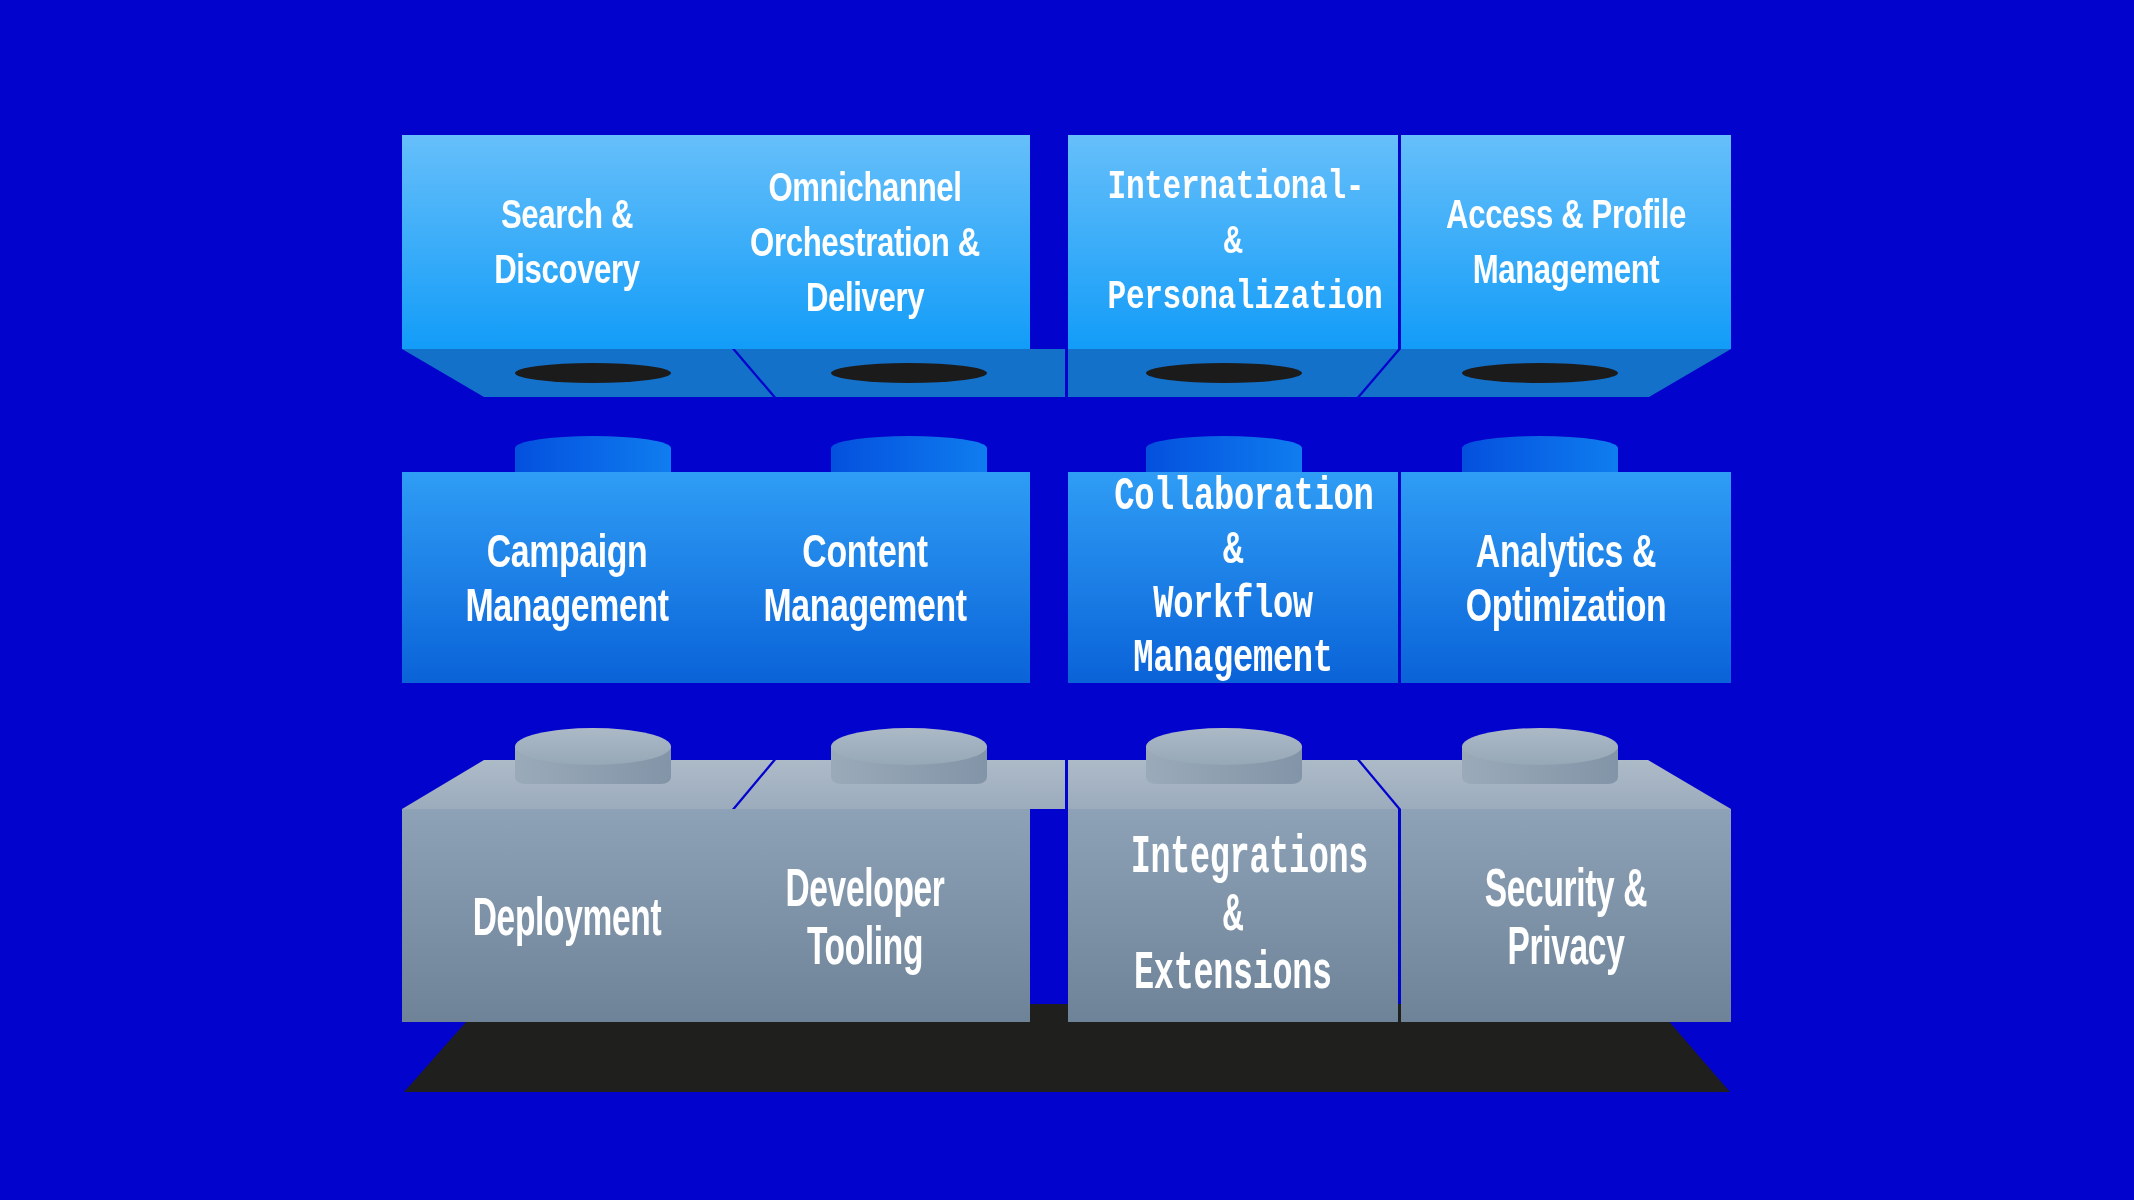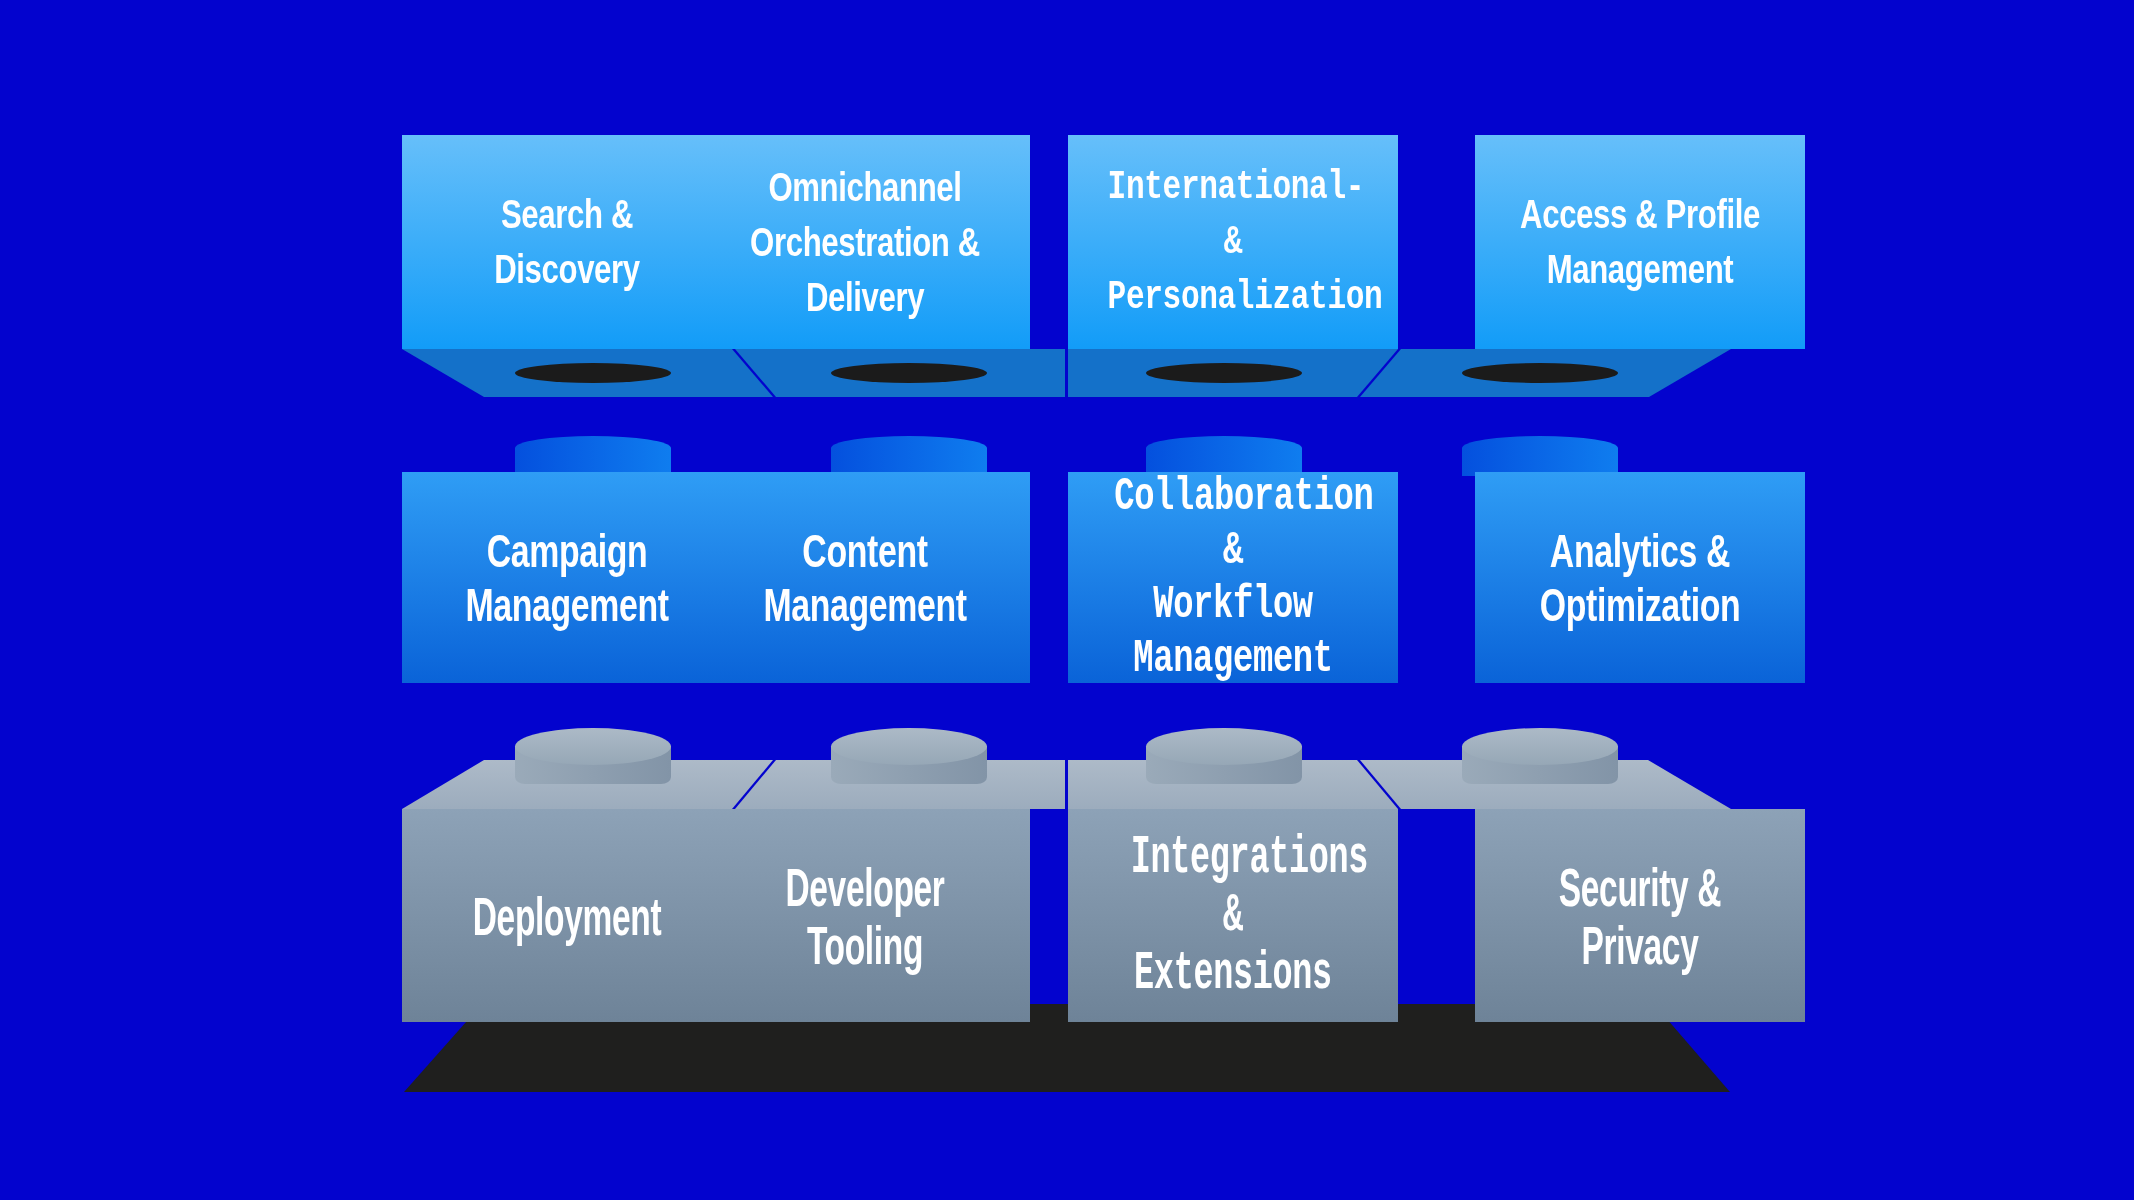--- a/index.html
+++ b/index.html
@@ -27,21 +27,21 @@
     text-align: center;
     font-weight: 700;
     white-space: pre-line;
     letter-spacing: -0.5px;
   }
 
   
   .c1 { left: 402px; }
   .c2 { left: 700px; }
   .c3 { left: 1068px; font-family: Liberation Mono, monospace; }
-  .c4 { left: 1475px; align-items: center; }
+  .c4 { left: 1401px; align-items: center; }
 
   
   .face.r1 { top: 135px; height: 214px; background: linear-gradient(180deg, #66BFFA 0%, #129CF8 100%); }
   .face.r1 .label { font-size: 41px; line-height: 55px; transform: scaleX(0.76); }
 
   .underside { position: absolute; top: 349px; height: 48px; background: #1471C9; }
   .u1 { left: 402px;  width: 371px; clip-path: polygon(0 0, 330px 0, 371px 48px, 82px 48px); }
   .u2 { left: 735px;  width: 330px; clip-path: polygon(0 0, 330px 0, 330px 48px, 41px 48px); }
   .u3 { left: 1068px; width: 330px; clip-path: polygon(0 0, 330px 0, 289px 48px, 0 48px); }
   .u4 { left: 1360px; width: 371px; clip-path: polygon(41px 0, 371px 0, 289px 48px, 0 48px); }

